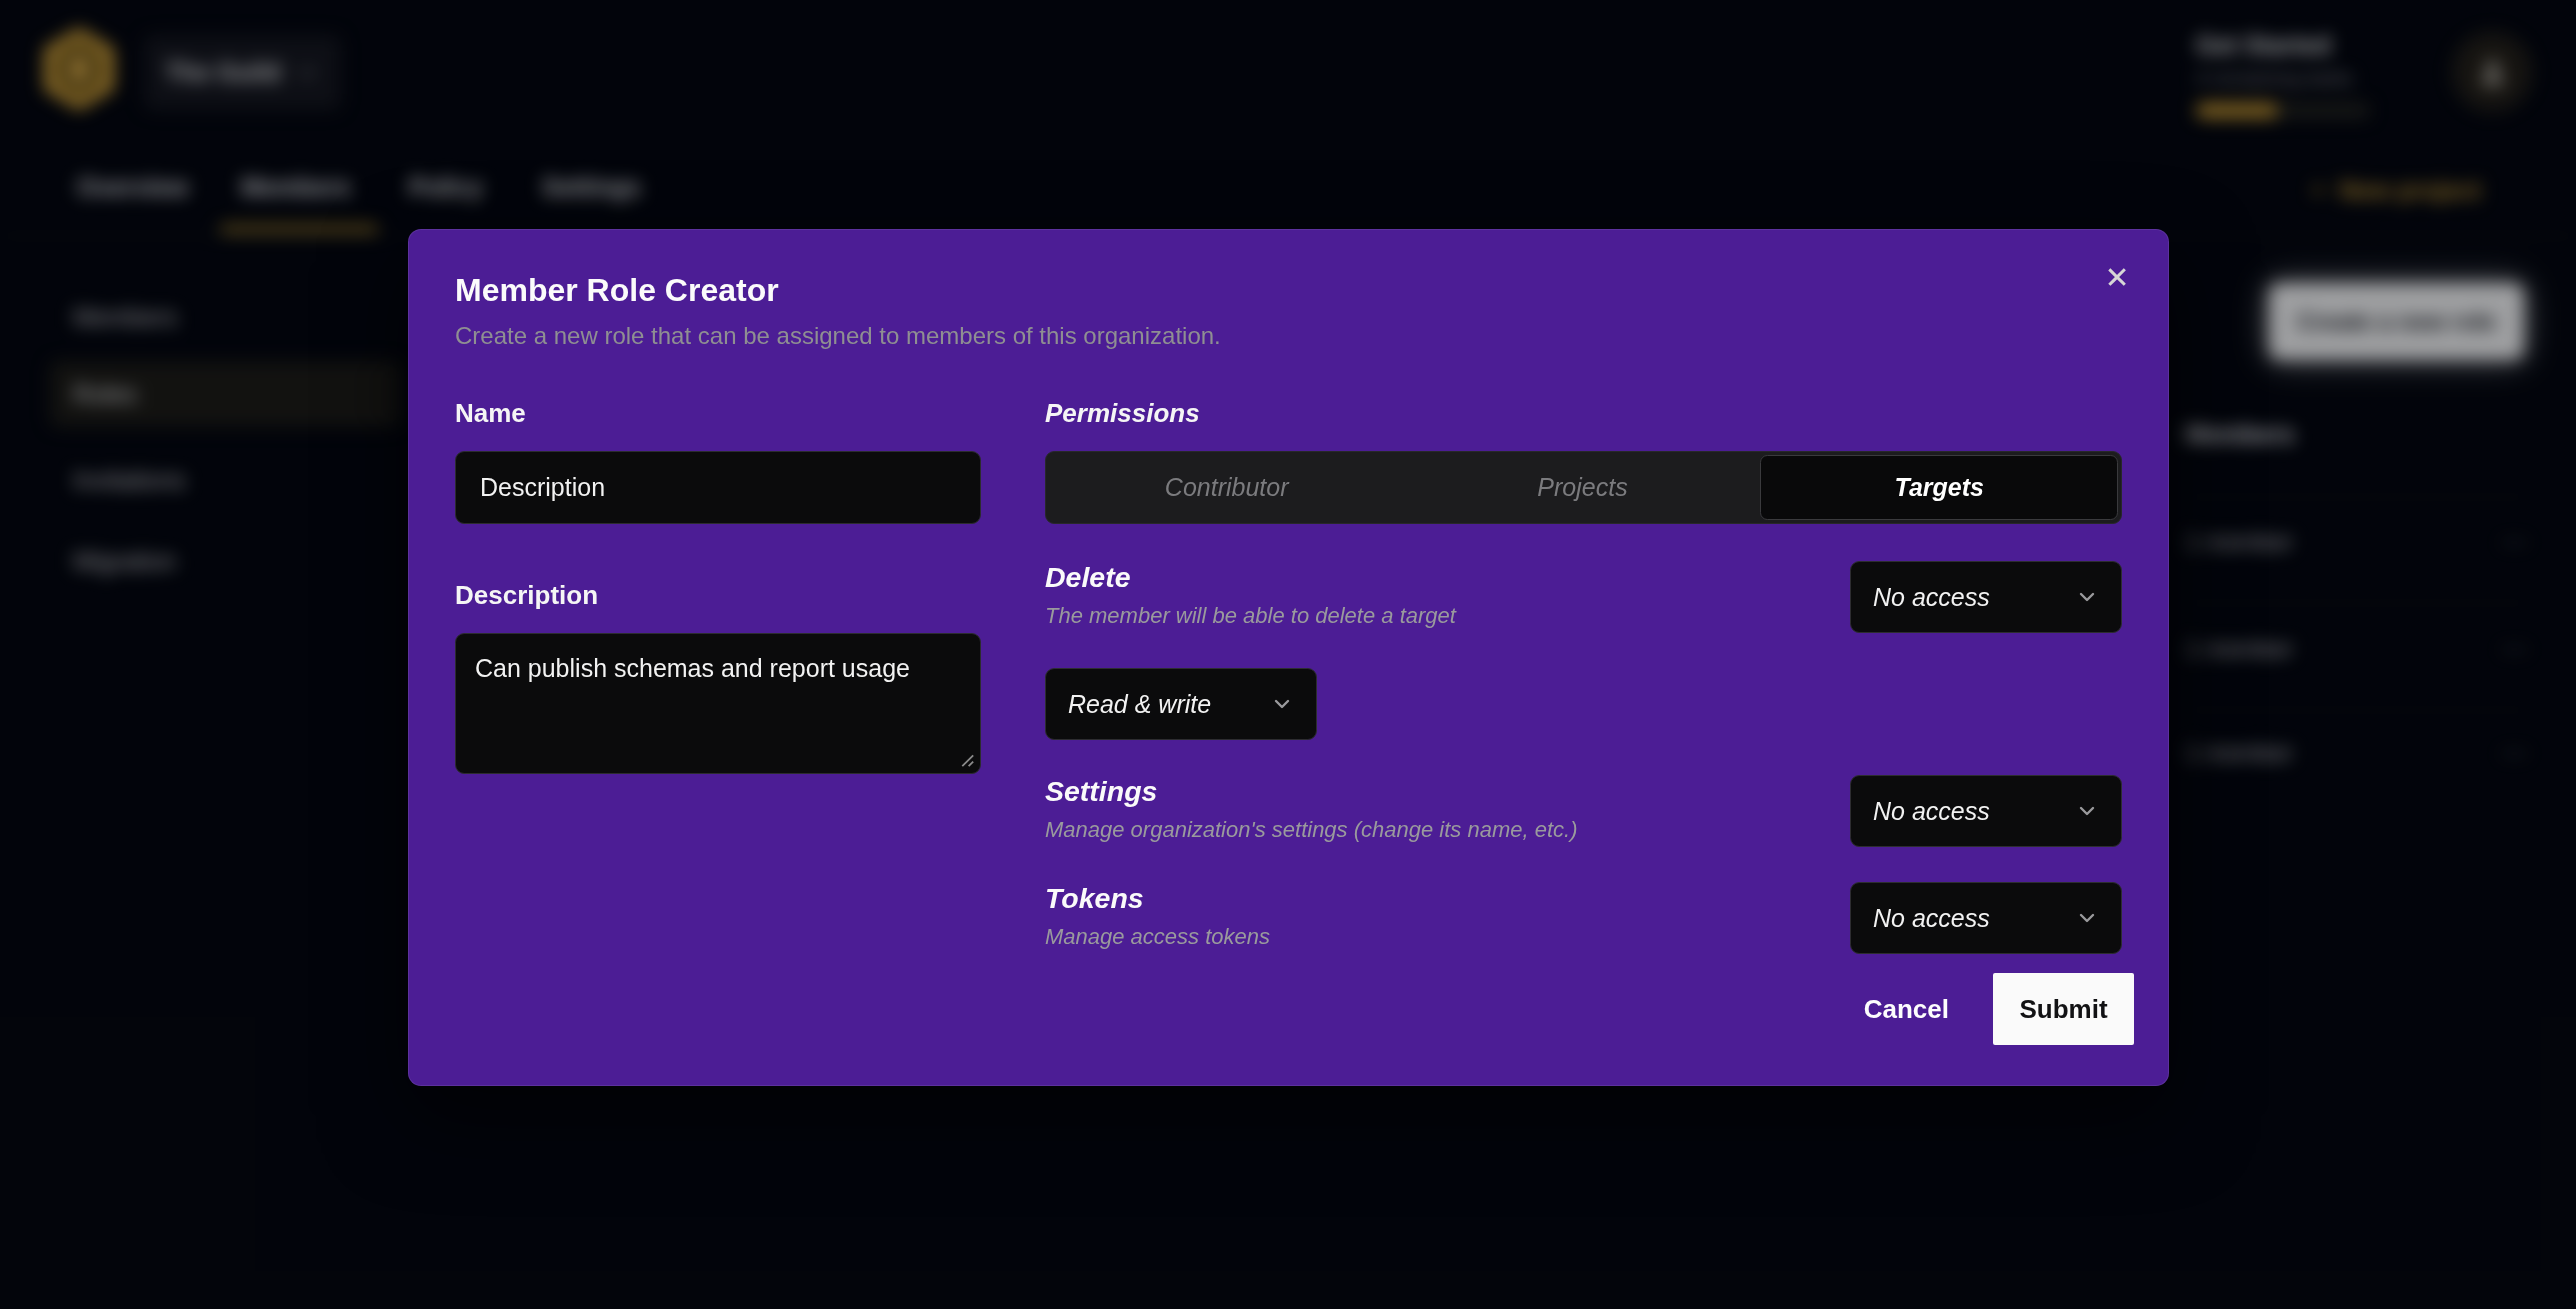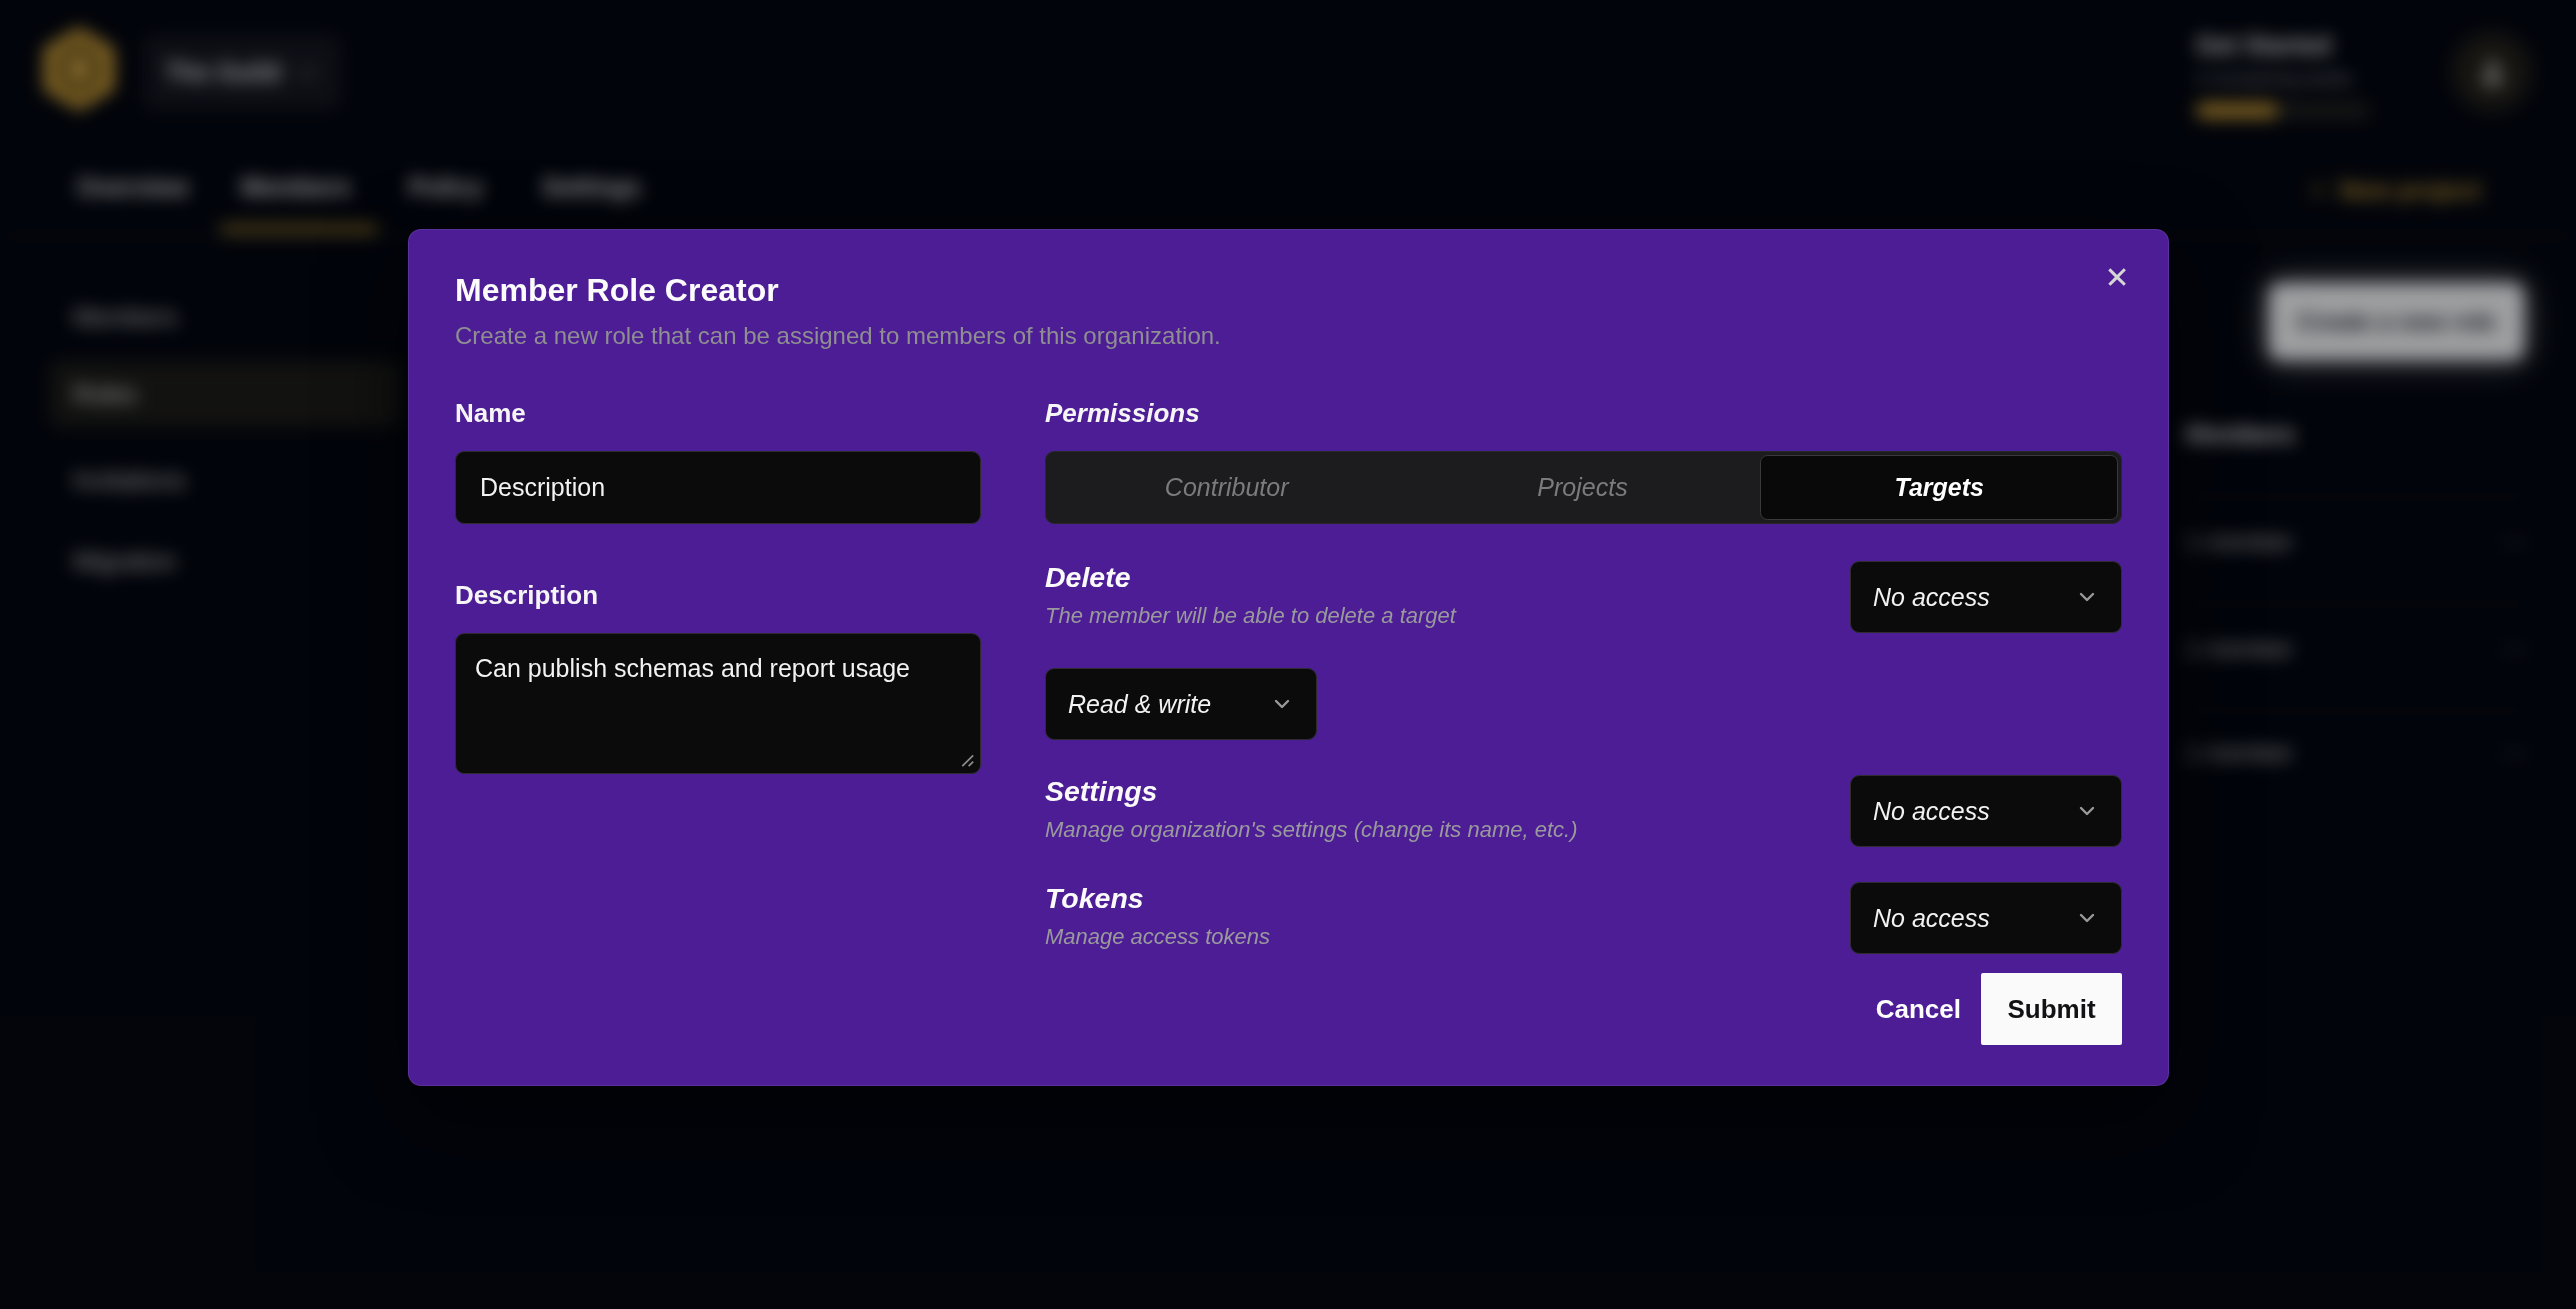--- a/index.html
+++ b/index.html
@@ -94,21 +94,21 @@
 
   .perm-row { display:flex; justify-content:space-between; align-items:flex-start; margin-top:37px; }
   .perm-row + .perm-row { margin-top:35px; }
   .perm-title { font-size:28.5px; font-weight:700; color:#fafafa; }
   .perm-desc { margin-top:9.2px; font-size:22px; color:#9a9a9d; }
   .select { width:272px; height:72px; border:0.9px solid #2d2d30; border-radius:9.2px;
     background:#0b0b0c; display:flex; align-items:center; justify-content:space-between;
     padding:0 22px; font-size:25px; color:#f2f2f2; flex:none; }
   .select .chev path { stroke:#9a9a9d; }
 
-  .modal-footer { position:absolute; right:46px; bottom:40px; display:flex; align-items:center; gap:20px; }
+  .modal-footer { position:absolute; right:34px; bottom:40px; display:flex; align-items:center; gap:44px; }
   .btn-cancel { font-size:26px; font-weight:600; color:#fdfdfd; }
   .btn-submit { width:141px; height:72px; background:#fafafa; color:#121214; border-radius:2px;
     font-size:26px; font-weight:600; display:flex; align-items:center; justify-content:center; }
 </style>
 </head>
 <body>
 
 <div class="screen">
 
   <div class="bg">

